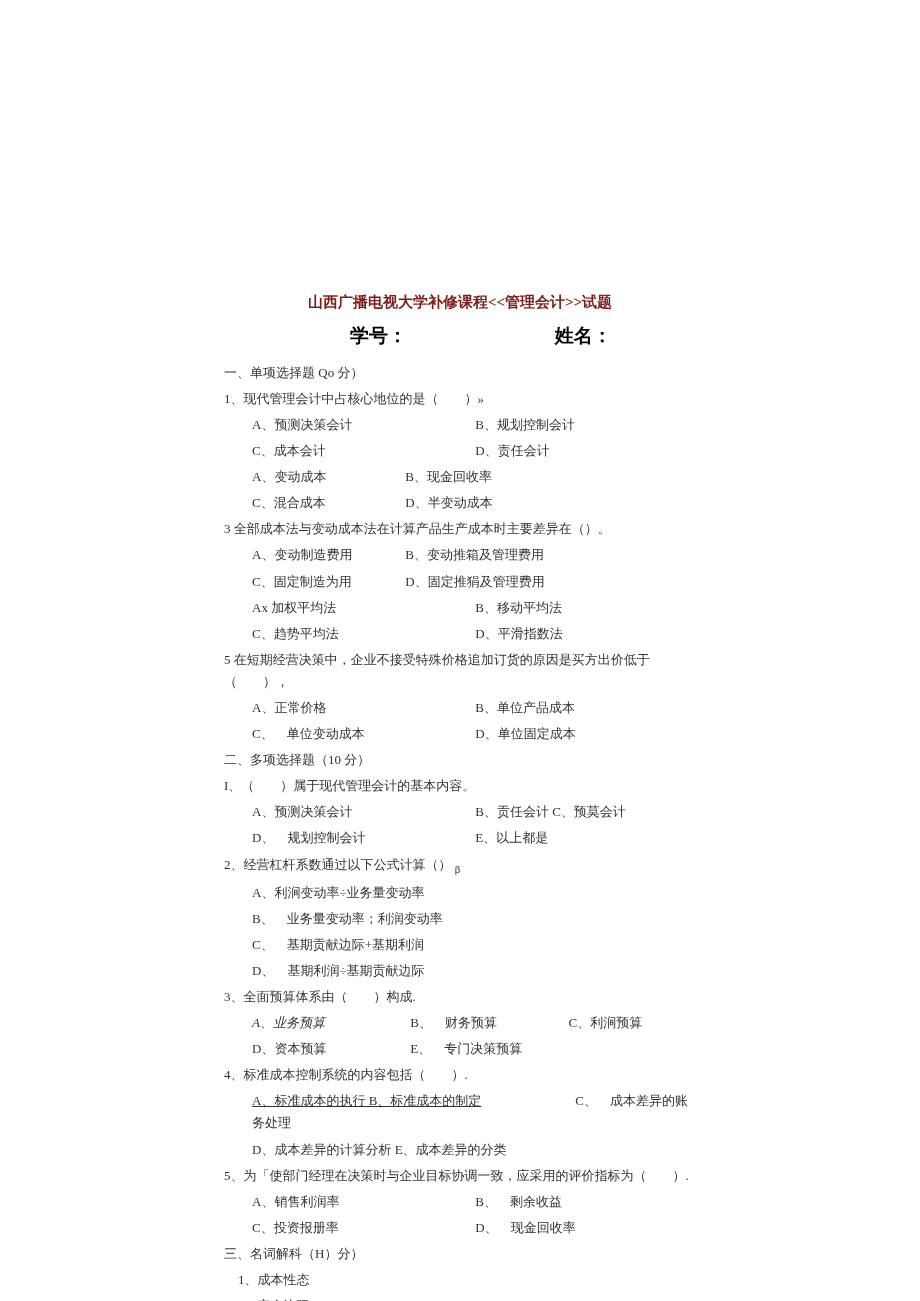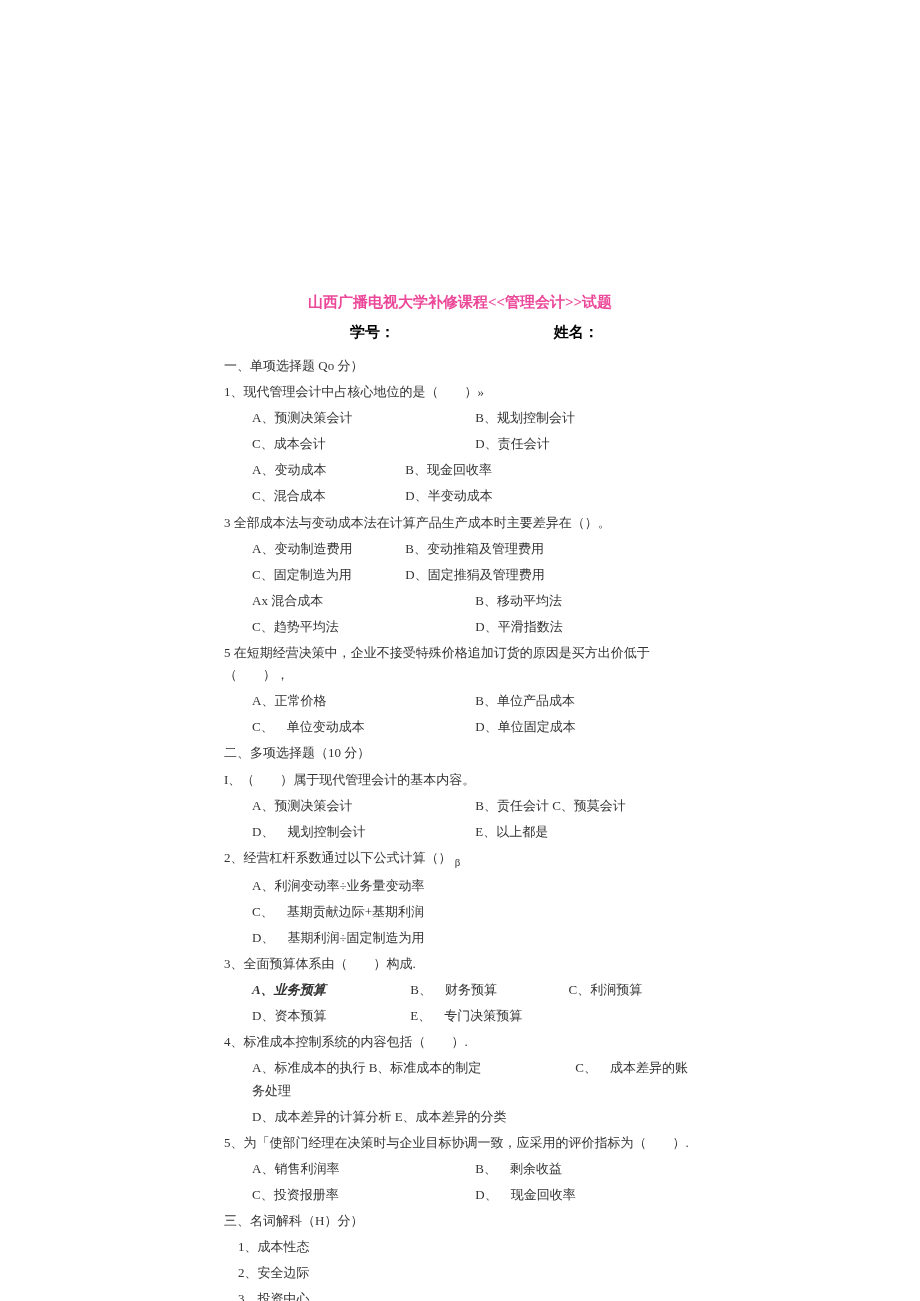--- a/index.html
+++ b/index.html
@@ -12,34 +12,34 @@
       padding: 0;
       width: 920px;
     }
     .page {
       padding: 290px 220px 60px 220px;
     }
     .title {
       text-align: center;
       font-weight: bold;
       font-size: 15px;
-      color: #ec4899;
+      color: #7f1d1d;
       margin-bottom: 4px;
     }
     .subtitle {
       font-weight: bold;
-      font-size: 15px;
+      font-size: 19px;
       color: #000;
       margin-bottom: 10px;
       padding-left: 130px;
     }
     .subtitle span.l1 { display: inline-block; width: 200px; }
     .line { margin: 4px; }
     .indent1 { padding-left: 28px; }
-    .italic { font-style: italic; font-weight: bold; }
+    .italic { font-style: italic; }
     .w1 { width: 220px; display: inline-block; }
     .w2 { width: 150px; display: inline-block; }
     .w5 { width: 240px; display: inline-block; }
     .w6 { width: 155px; display: inline-block; }
   </style>
 </head>
 <body>
 
 <div class="page">
 
@@ -74,21 +74,21 @@
   <div class="line indent1">
     <span class="w2">A、变动制造费用</span>
     <span>B、变动推箱及管理费用</span>
   </div>
   <div class="line indent1">
     <span class="w2">C、固定制造为用</span>
     <span>D、固定推狷及管理费用</span>
   </div>
 
   <div class="line indent1">
-    <span class="w1">Ax 混合成本</span>
+    <span class="w1">Ax 加权平均法</span>
     <span>B、移动平均法</span>
   </div>
   <div class="line indent1">
     <span class="w1">C、趋势平均法</span>
     <span>D、平滑指数法</span>
   </div>
 
   <div class="line">5 在短期经营决策中，企业不接受特殊价格追加订货的原因是买方出价低于（　　），</div>
   <div class="line indent1">
     <span class="w1">A、正常价格</span>
@@ -109,37 +109,38 @@
   <div class="line indent1">
     <span class="w1">D、　规划控制会计</span>
     <span>E、以上都是</span>
   </div>
 
   <div class="line">
     <span>2、经营杠杆系数通过以下公式计算（）</span>
     <sub>β</sub>
   </div>
   <div class="line indent1">A、利涧变动率÷业务量变动率</div>
+  <div class="line indent1">B、　业务量变动率；利润变动率</div>
   <div class="line indent1">C、　基期贡献边际+基期利润</div>
-  <div class="line indent1">D、　基期利润÷固定制造为用</div>
+  <div class="line indent1">D、　基期利润÷基期贡献边际</div>
 
   <div class="line">3、全面预算体系由（　　）构成.</div>
   <div class="line indent1">
     <span class="italic w6">A、业务预算</span>
     <span class="w6">B、　财务预算</span>
     <span>C、利涧预算</span>
   </div>
   <div class="line indent1">
     <span class="w6">D、资本预算</span>
     <span>E、　专门决策预算</span>
   </div>
 
   <div class="line">4、标准成本控制系统的内容包括（　　）.</div>
   <div class="line indent1">
-    <span class="w5" style="width:320px;">A、标准成本的执行 B、标准成本的制定</span>
+    <span class="w5" style="width:320px;text-decoration:underline;">A、标准成本的执行 B、标准成本的制定</span>
     <span>C、　成本差异的账务处理</span>
   </div>
   <div class="line indent1">
     <span>D、成本差异的计算分析 E、成本差异的分类</span>
   </div>
 
   <div class="line">5、为「使部门经理在决策时与企业目标协调一致，应采用的评价指标为（　　）.</div>
   <div class="line indent1">
     <span class="w1">A、销售利润率</span>
     <span>B、　剩余收益</span>

